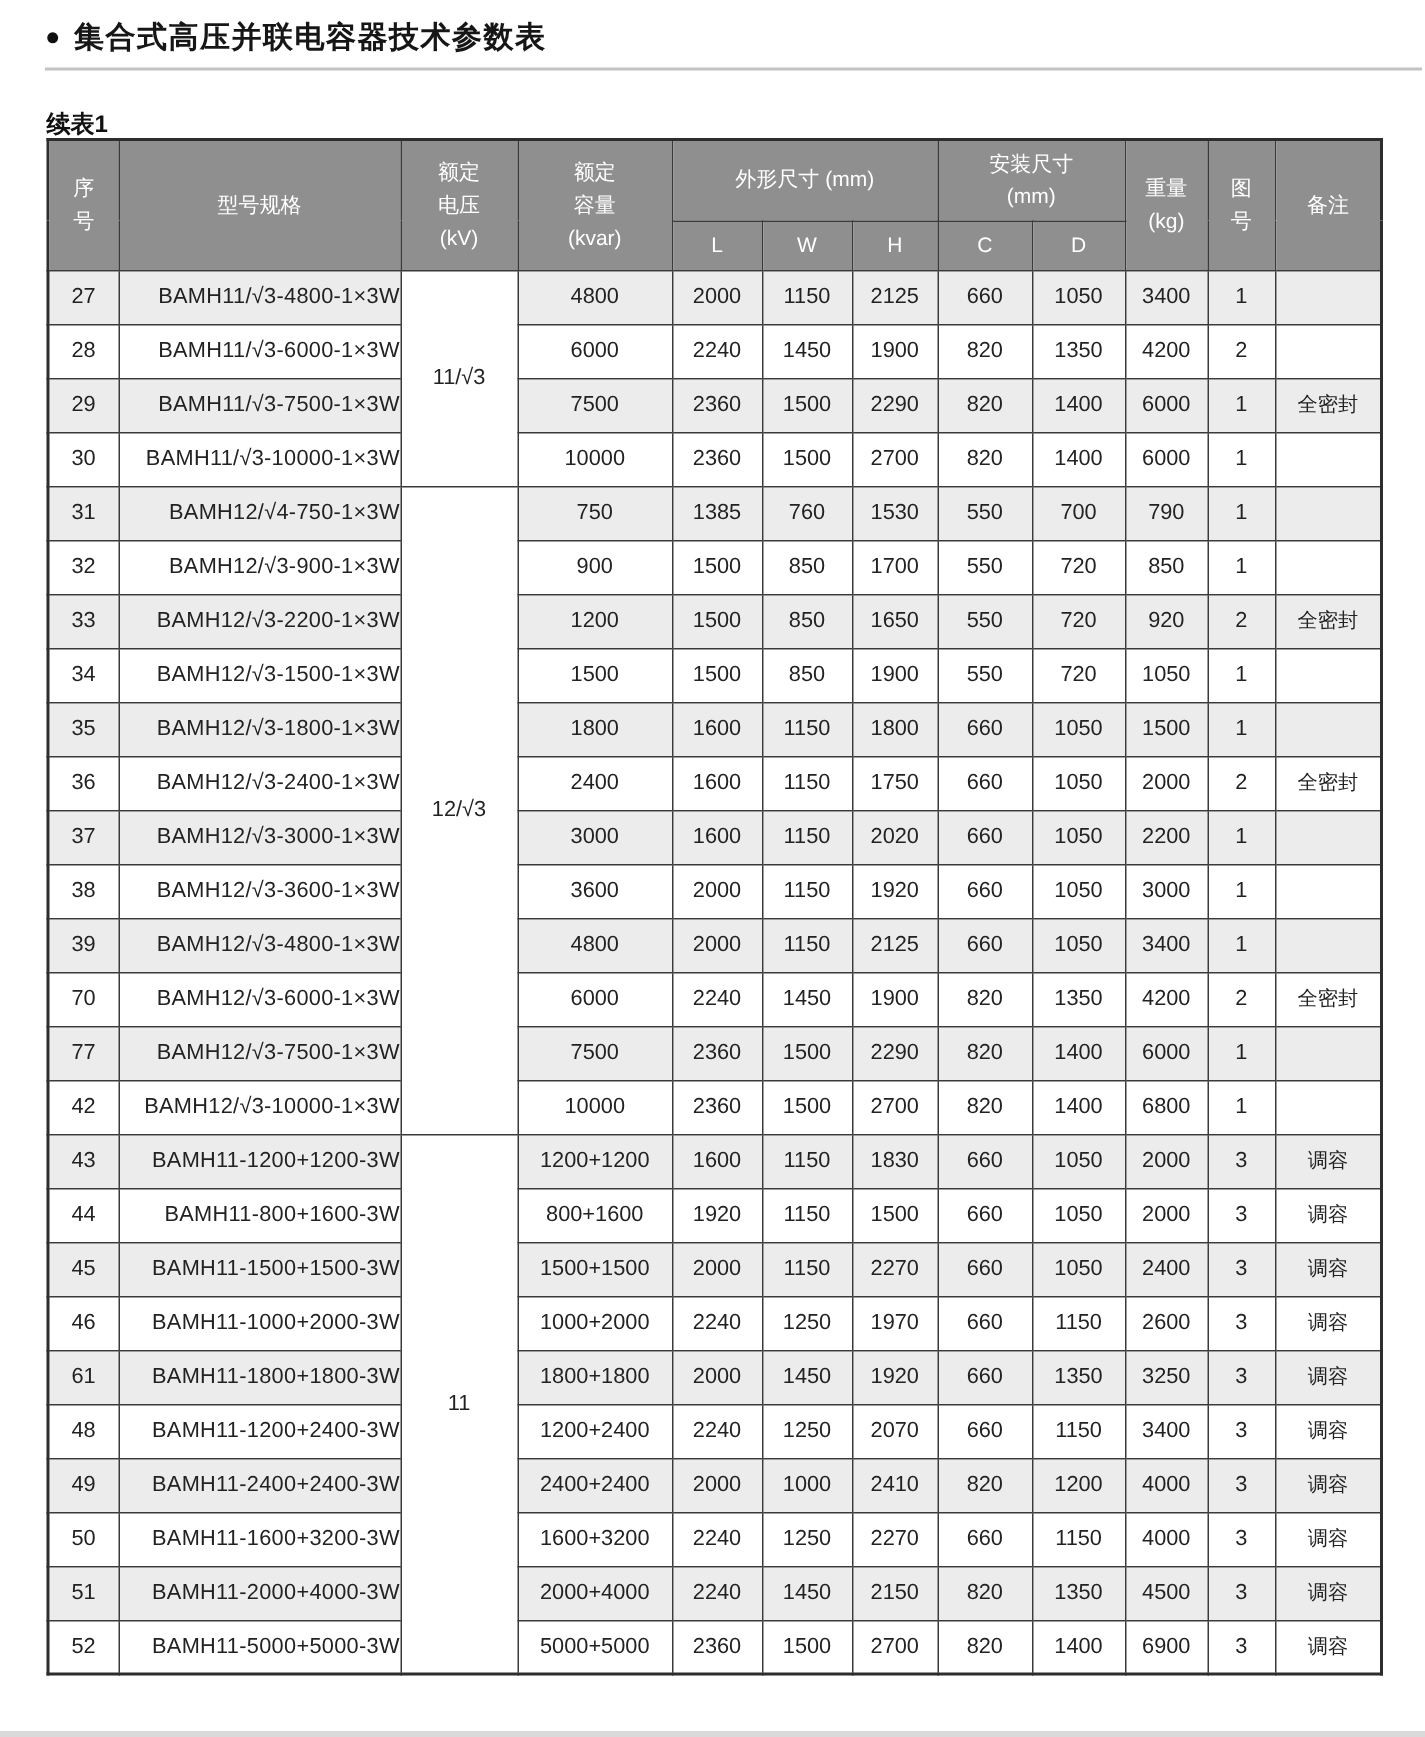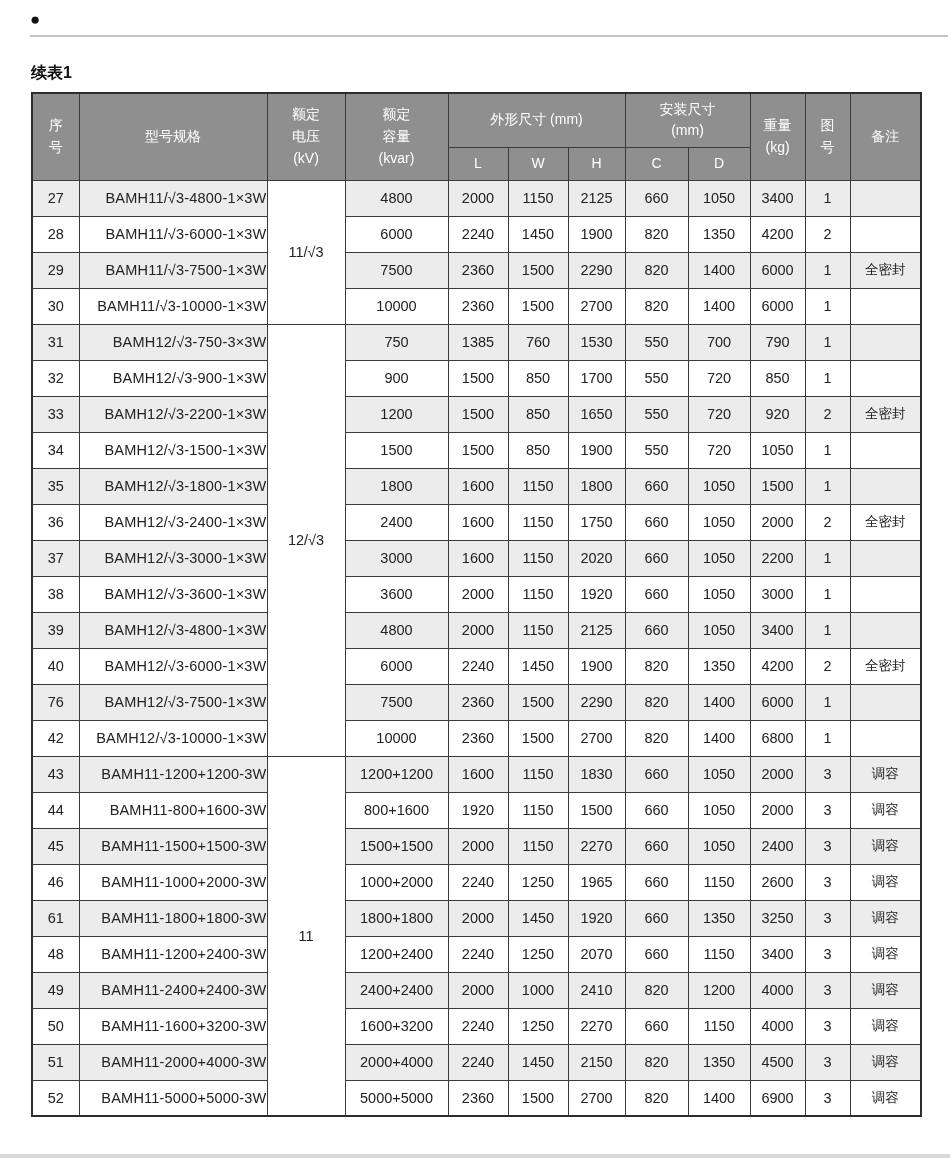--- a/index.html
+++ b/index.html
@@ -73,20 +73,21 @@
     background: #dadada;
   }
 </style>
 </head>
 <body>
 
 <div class="page">
 
   <div class="title-row">
     <span class="bullet">●</span>
+    <span class="page-title">集合式高压并联电容器技术参数表</span>
   </div>
   <div class="title-rule"></div>
 
   <div class="subtitle">续表1</div>
 
   <table class="params">
     <colgroup>
       <col style="width:47px">
       <col style="width:188px">
       <col style="width:78px">
@@ -177,21 +178,21 @@
           <td class="c-num">1500</td>
           <td class="c-num">2700</td>
           <td class="c-num">820</td>
           <td class="c-num">1400</td>
           <td class="c-num">6000</td>
           <td class="c-num">1</td>
           <td class="c-remark"></td>
         </tr>
         <tr class="stripe">
           <td class="c-no">31</td>
-          <td class="c-model">BAMH12/√3-750-3×3W</td>
+          <td class="c-model">BAMH12/√4-750-1×3W</td>
           <td class="c-volt" rowspan="12">12/√3</td>
           <td class="c-cap">750</td>
           <td class="c-num">1385</td>
           <td class="c-num">760</td>
           <td class="c-num">1530</td>
           <td class="c-num">550</td>
           <td class="c-num">700</td>
           <td class="c-num">790</td>
           <td class="c-num">1</td>
           <td class="c-remark"></td>
@@ -294,34 +295,34 @@
           <td class="c-num">2000</td>
           <td class="c-num">1150</td>
           <td class="c-num">2125</td>
           <td class="c-num">660</td>
           <td class="c-num">1050</td>
           <td class="c-num">3400</td>
           <td class="c-num">1</td>
           <td class="c-remark"></td>
         </tr>
         <tr>
-          <td class="c-no">40</td>
+          <td class="c-no">70</td>
           <td class="c-model">BAMH12/√3-6000-1×3W</td>
           <td class="c-cap">6000</td>
           <td class="c-num">2240</td>
           <td class="c-num">1450</td>
           <td class="c-num">1900</td>
           <td class="c-num">820</td>
           <td class="c-num">1350</td>
           <td class="c-num">4200</td>
           <td class="c-num">2</td>
           <td class="c-remark">全密封</td>
         </tr>
         <tr class="stripe">
-          <td class="c-no">76</td>
+          <td class="c-no">77</td>
           <td class="c-model">BAMH12/√3-7500-1×3W</td>
           <td class="c-cap">7500</td>
           <td class="c-num">2360</td>
           <td class="c-num">1500</td>
           <td class="c-num">2290</td>
           <td class="c-num">820</td>
           <td class="c-num">1400</td>
           <td class="c-num">6000</td>
           <td class="c-num">1</td>
           <td class="c-remark"></td>
@@ -378,21 +379,21 @@
           <td class="c-num">2400</td>
           <td class="c-num">3</td>
           <td class="c-remark">调容</td>
         </tr>
         <tr>
           <td class="c-no">46</td>
           <td class="c-model">BAMH11-1000+2000-3W</td>
           <td class="c-cap">1000+2000</td>
           <td class="c-num">2240</td>
           <td class="c-num">1250</td>
-          <td class="c-num">1965</td>
+          <td class="c-num">1970</td>
           <td class="c-num">660</td>
           <td class="c-num">1150</td>
           <td class="c-num">2600</td>
           <td class="c-num">3</td>
           <td class="c-remark">调容</td>
         </tr>
         <tr class="stripe">
           <td class="c-no">61</td>
           <td class="c-model">BAMH11-1800+1800-3W</td>
           <td class="c-cap">1800+1800</td>

